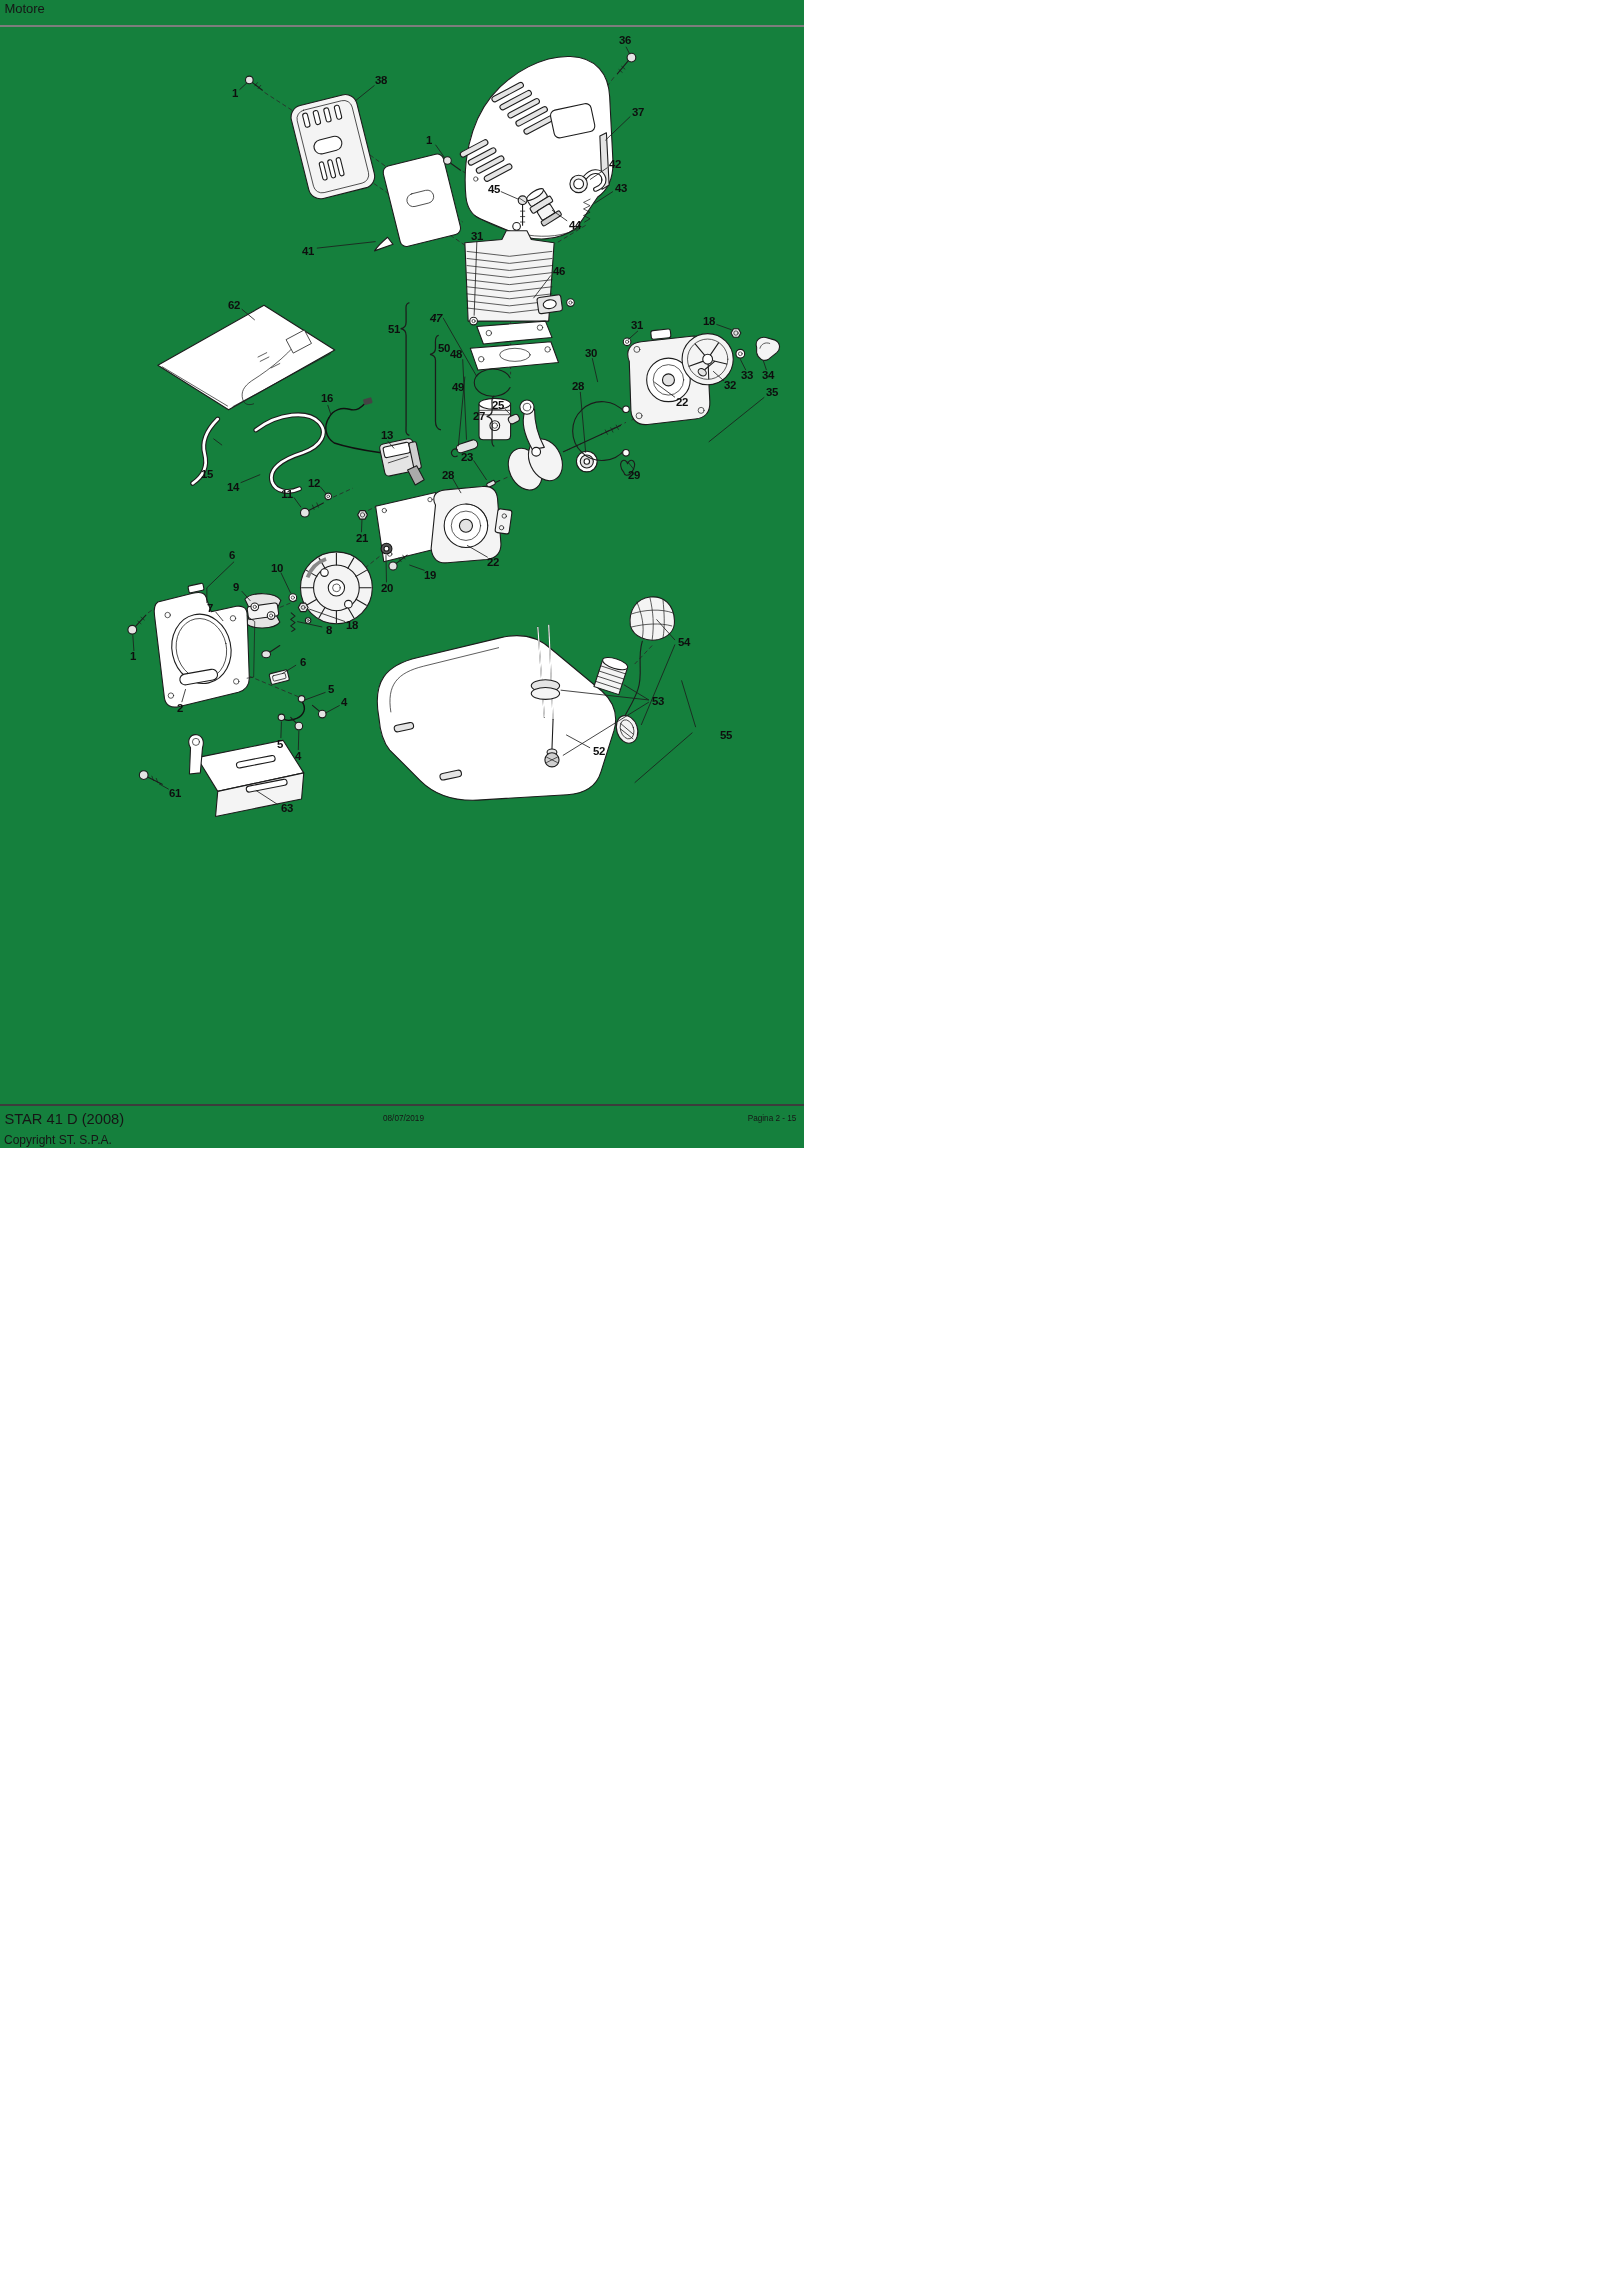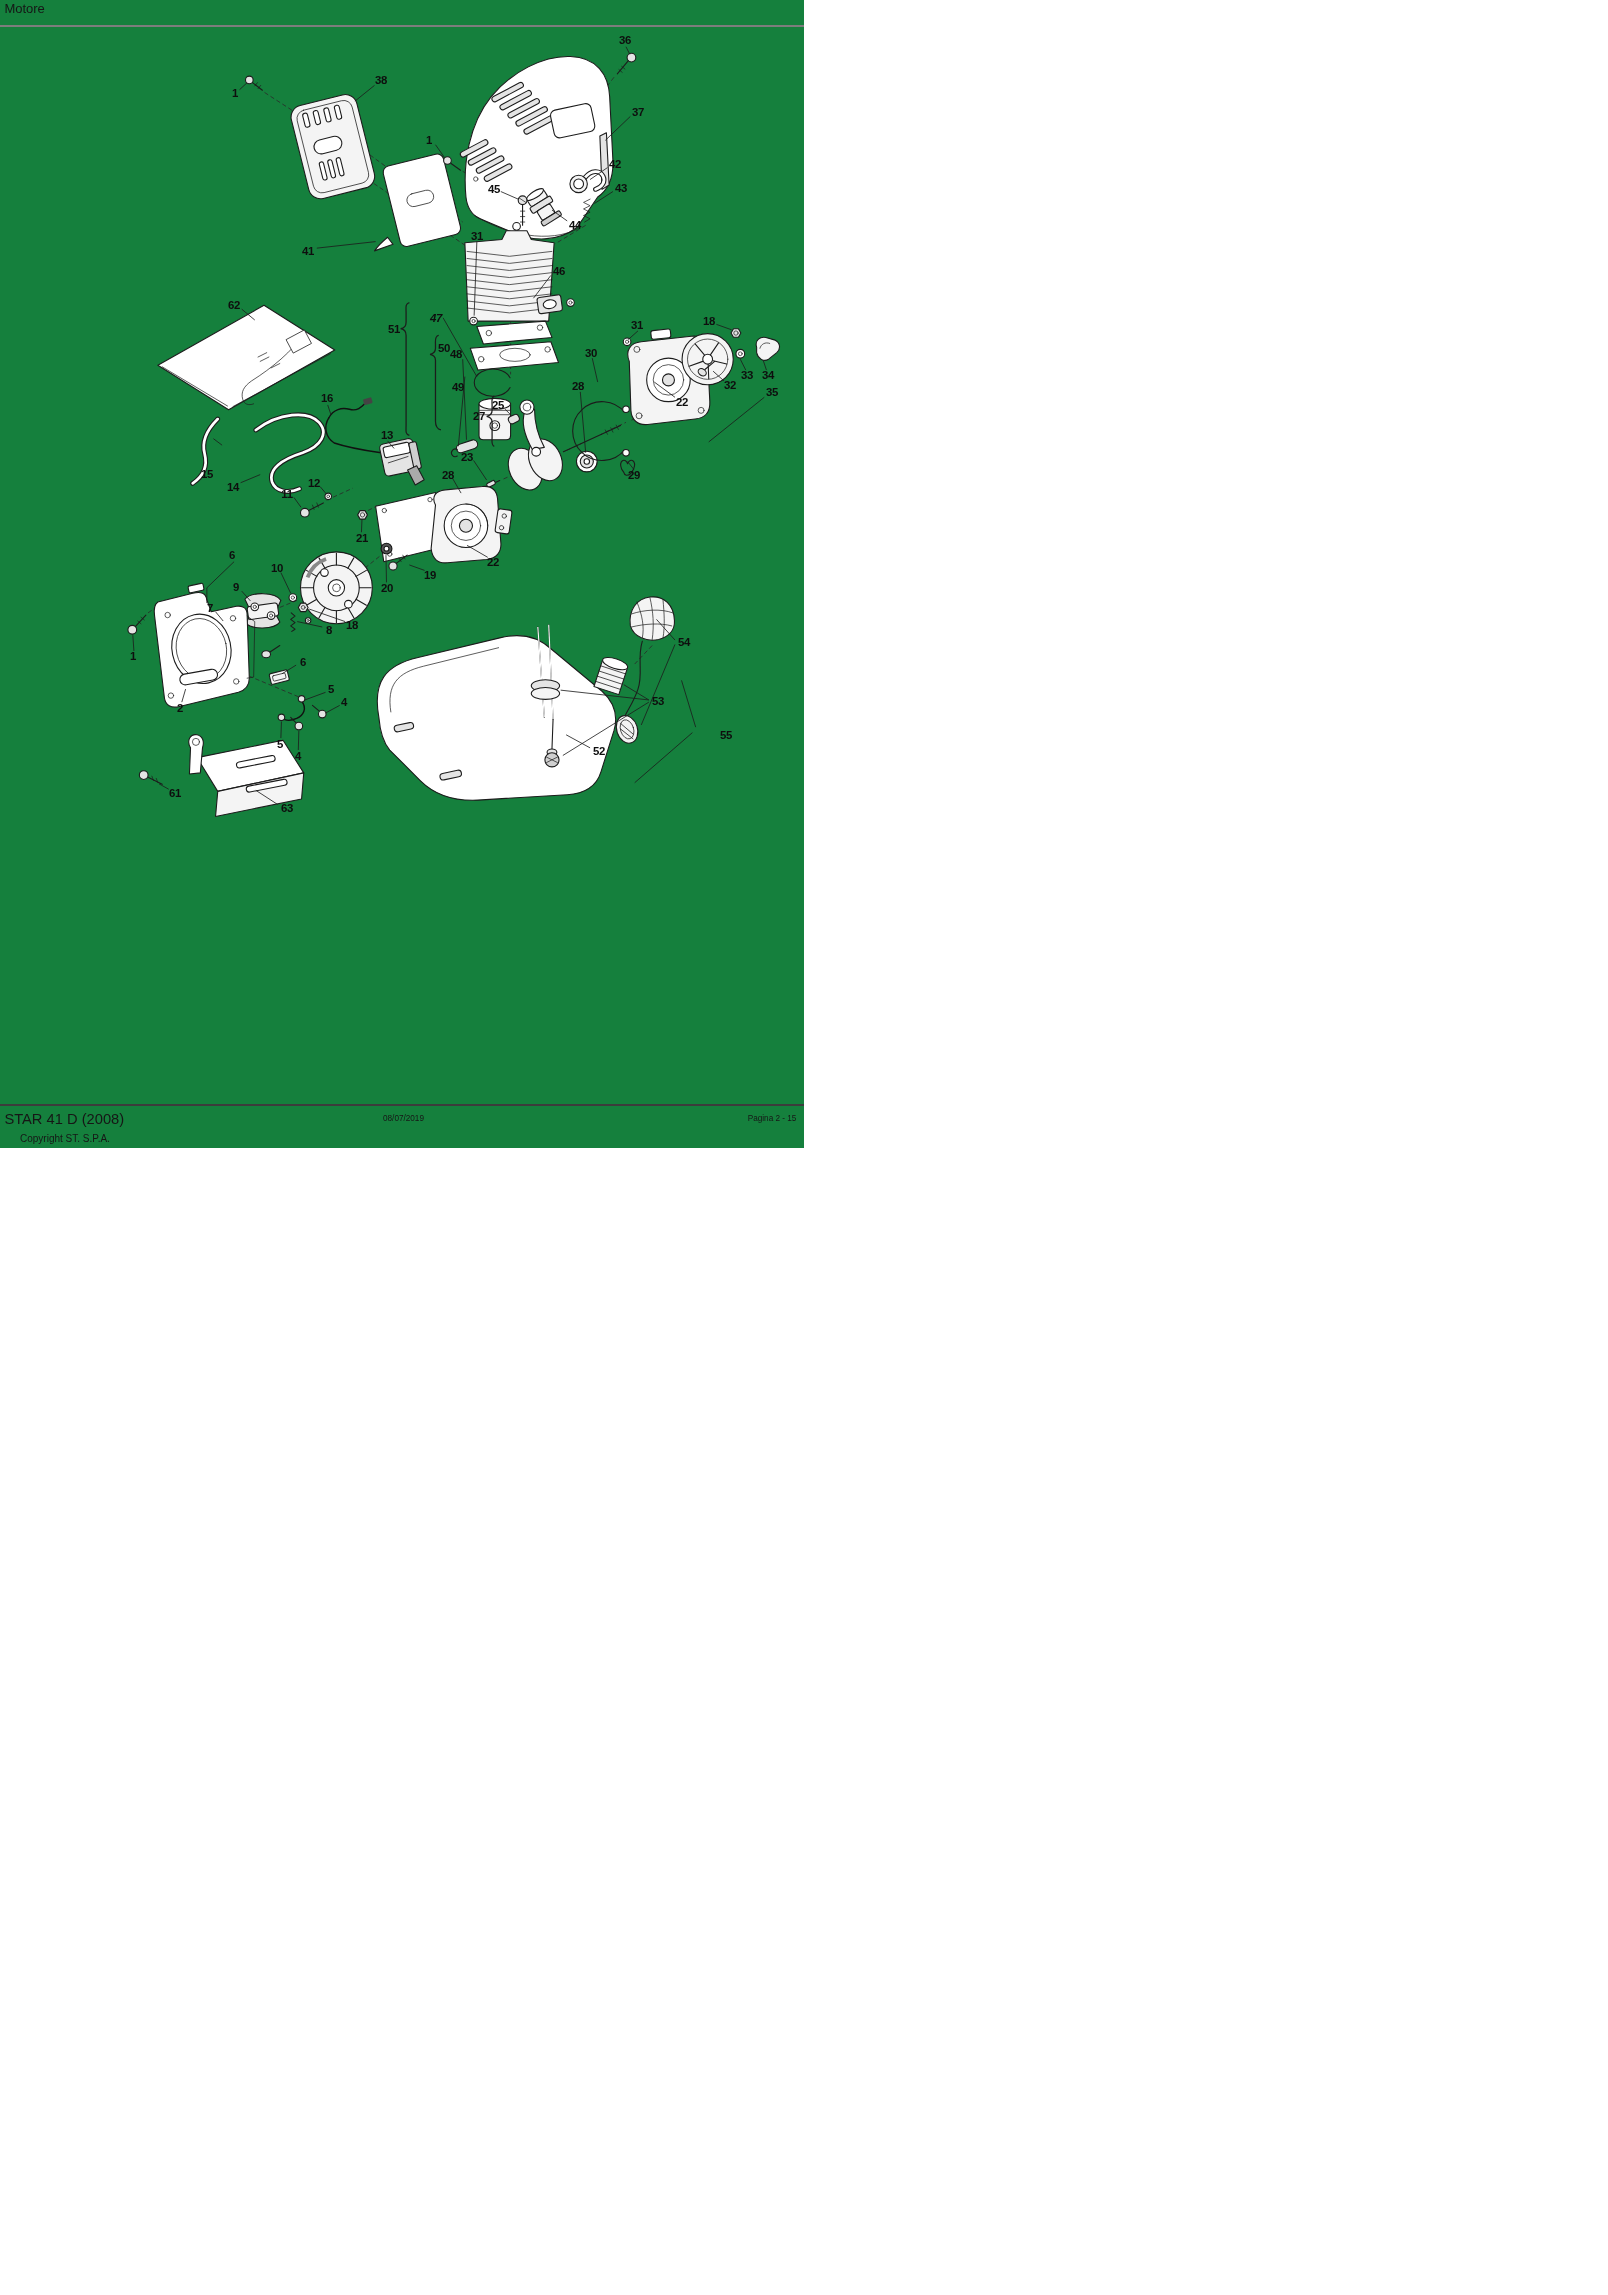--- a/index.html
+++ b/index.html
@@ -2,21 +2,21 @@
 <html style="font-size:8.7px"><head>
 <meta charset="utf-8">
 <style>
   html,body{margin:0;padding:0;background:#fff;}
   .page{position:relative;width:804px;height:1148px;background:#15803d;overflow:hidden;
         font-family:"Liberation Sans",sans-serif;color:#111;}
   .title{position:absolute;left:4.4px;top:1.1px;font-size:13px;font-weight:400;color:#161616;}
   .rule-top{position:absolute;left:0;top:25px;width:804px;height:1.6px;background:#7d7d7d;}
   .rule-bottom{position:absolute;left:0;top:1104px;width:804px;height:1.6px;background:#3c3c3c;}
   .footer-model{position:absolute;left:4.4px;top:1111px;font-size:14.7px;color:#161616;}
-  .footer-copy{position:absolute;left:20px;top:1133px;font-size:10px;color:#161616;}
+  .footer-copy{position:absolute;left:4px;top:1133px;font-size:12px;color:#161616;}
   .footer-date{position:absolute;left:383px;top:1114px;font-size:8.2px;color:#161616;text-align:right;}
   .footer-page{position:absolute;right:7.6px;top:1114px;font-size:8.2px;color:#161616;}
   .art{position:absolute;left:0;top:27px;}
   #labels{position:absolute;left:0;top:27px;width:804px;height:1077px;pointer-events:none;}
   .plabel{position:absolute;transform:translate(-50%,-52%);font-weight:700;font-size:11.4px;
           letter-spacing:-0.3px;color:#0e0e0e;white-space:nowrap;}
   
   .s{stroke:#1c1c1c;fill:none;stroke-width:2;stroke-linecap:round;stroke-linejoin:round;}
   .f{stroke:#1c1c1c;fill:#ffffff;stroke-width:2;stroke-linejoin:round;}
   .g1{fill:#f4f4f4;} .g2{fill:#e4e4e4;} .g3{fill:#cfcfcf;} .g4{fill:#aaaaaa;}

